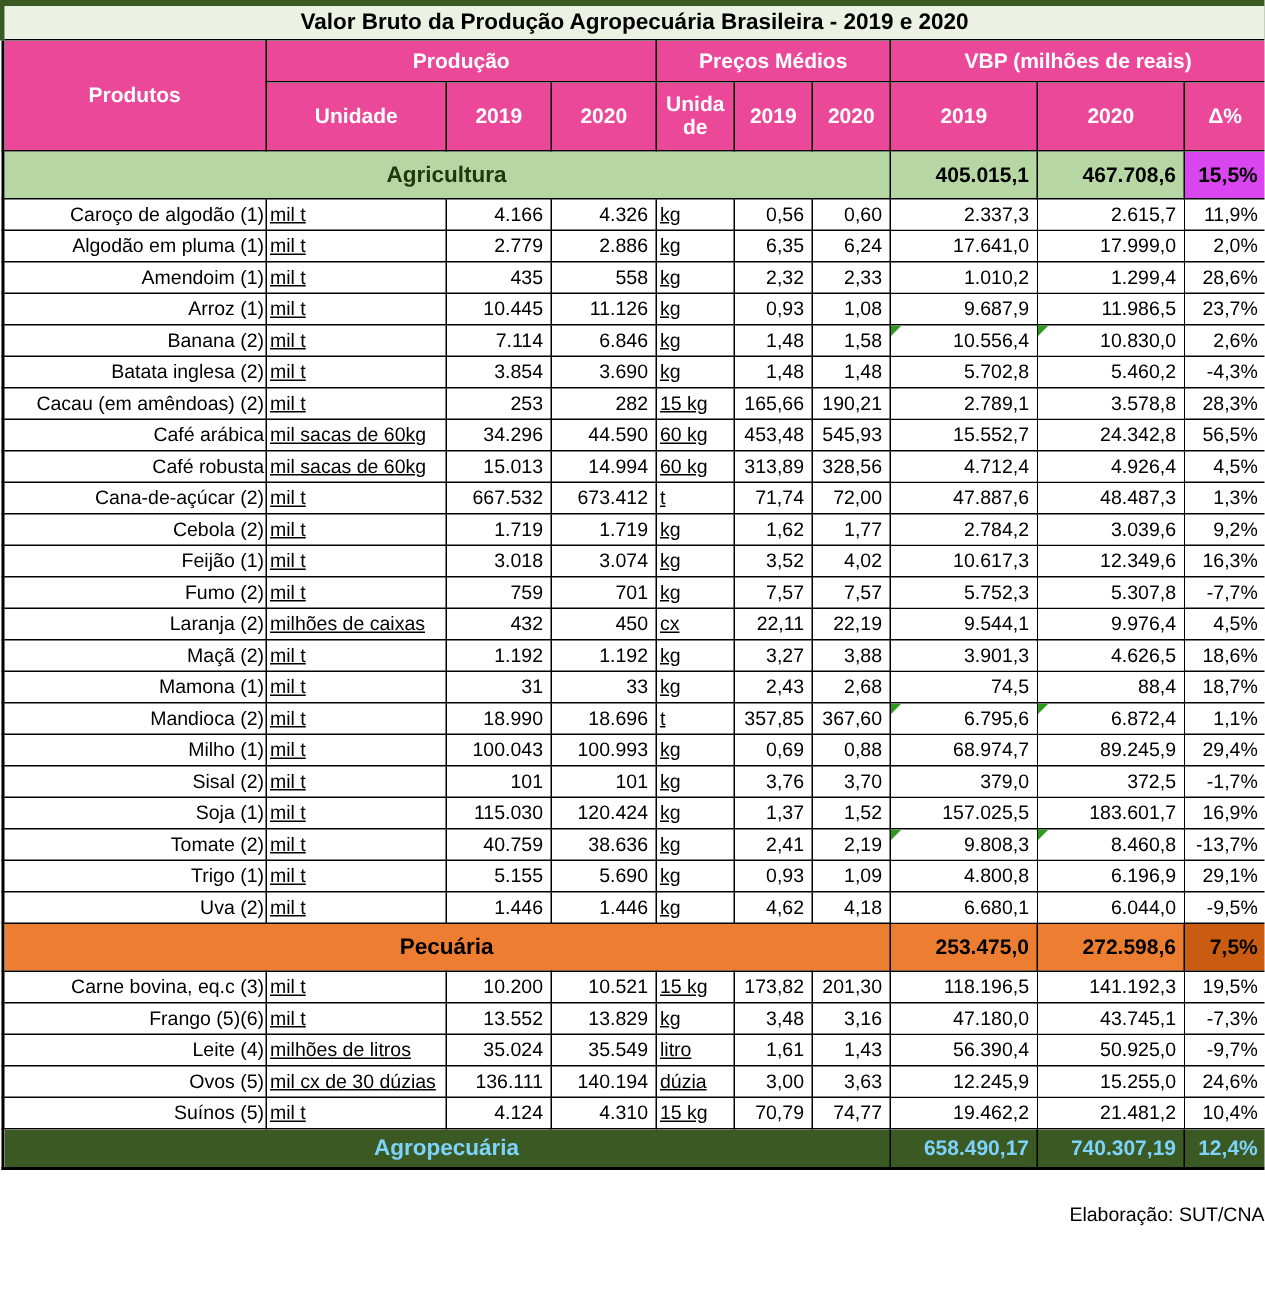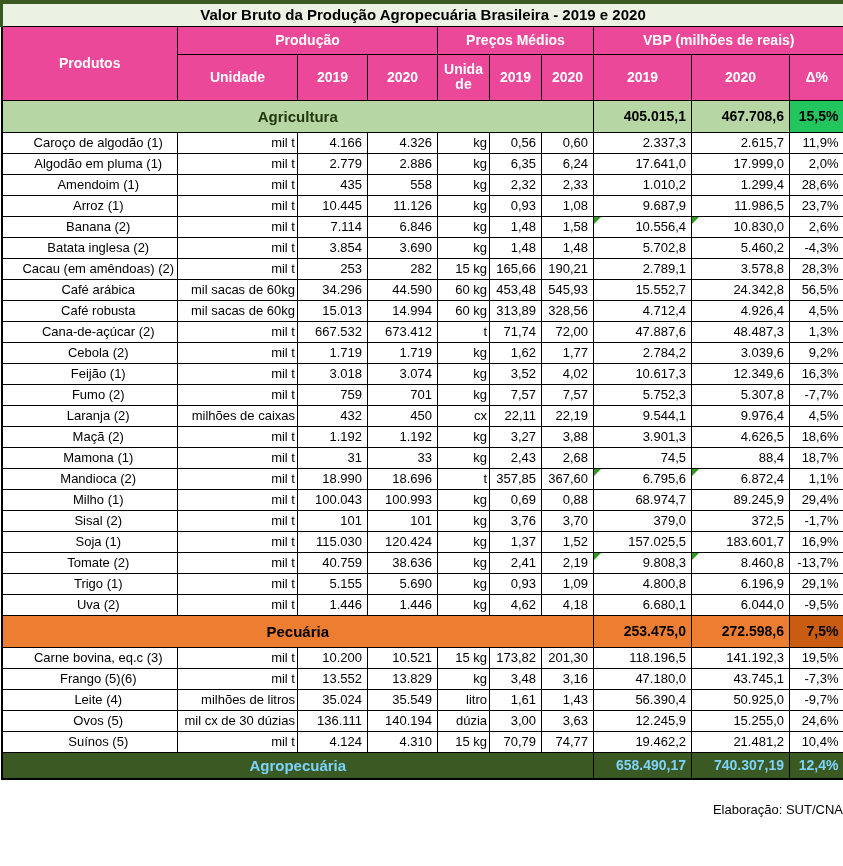--- a/index.html
+++ b/index.html
@@ -16,32 +16,32 @@
   }
 
   
   thead th.hdr{background:#ec4899;color:#fff;font-weight:bold;font-size:14px;text-align:center;padding:1px 2px;}
   tr.h1 th{height:28px;}
   tr.h2 th{height:46px;}
   th.wrap{white-space:normal;line-height:1.1;}
 
   
   tr.data-row td{height:21px;font-size:13px;background:#fff;}
-  td.txt{text-align:center;padding-left:18px;}
-  td.ctr{text-align:right;padding:0 2px;}
+  td.txt{text-align:right;padding-left:18px;}
+  td.ctr{text-align:left;padding:0 2px;text-decoration:underline;}
   td.num{text-align:right;padding-right:5px;}
   td.rel{position:relative;}
   .flag{position:absolute;top:0;left:0;width:0;height:0;
         border-top:7px solid #2e9b1e;border-right:7px solid transparent;}
 
   
   tr.section-row td{height:32px;font-size:14px;font-weight:bold;}
   tr.section-row td.section-name{text-align:center;font-size:15px;}
   tr.agri td{background:#b6d7a4;}
-  tr.agri td.delta-cell{background:#22c55e;}
+  tr.agri td.delta-cell{background:#d946ef;}
   tr.agri td.section-name{color:#21370f;}
   tr.pec td{background:#ed7d31;}
   tr.pec td.delta-cell{background:#c95c10;}
   tr.pec td.section-name{color:#000;}
 
   
   tr.total-row td{background:#3b5a23;color:#7dd3fc;font-weight:bold;height:27px;font-size:14px;}
   tr.total-row td.total-name{text-align:center;font-size:15px;}
 
   

